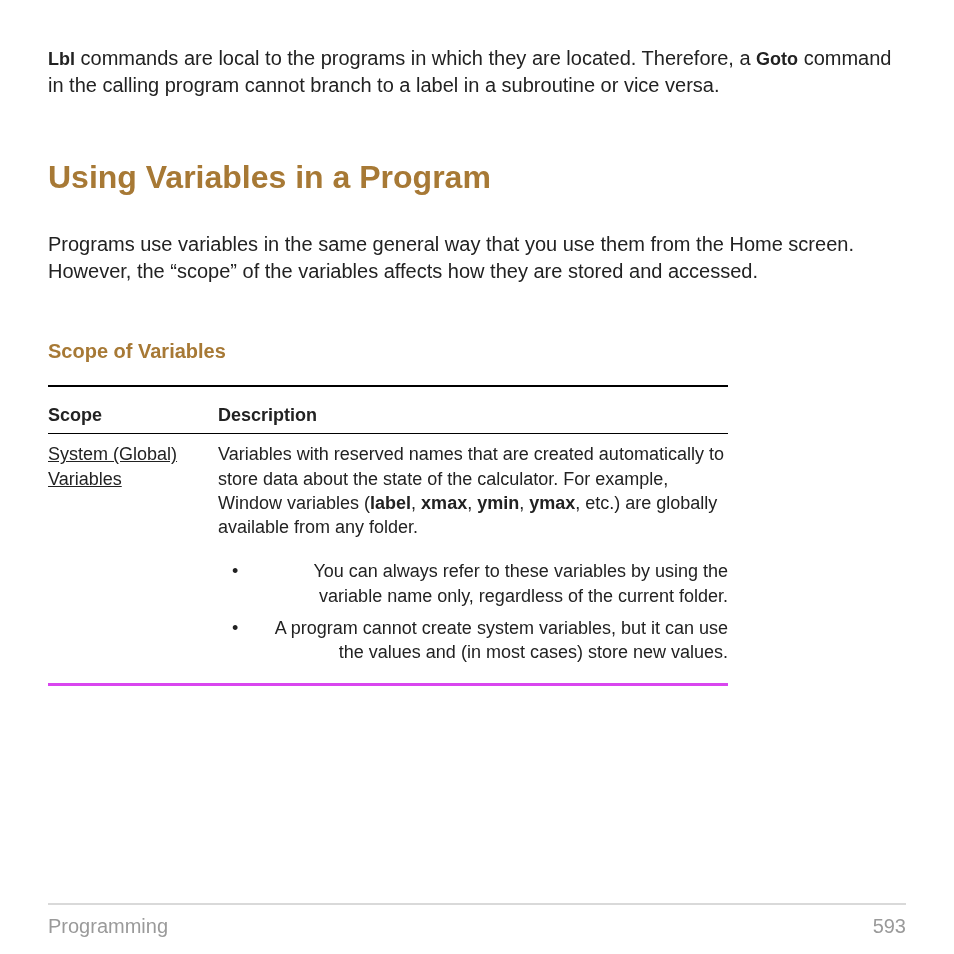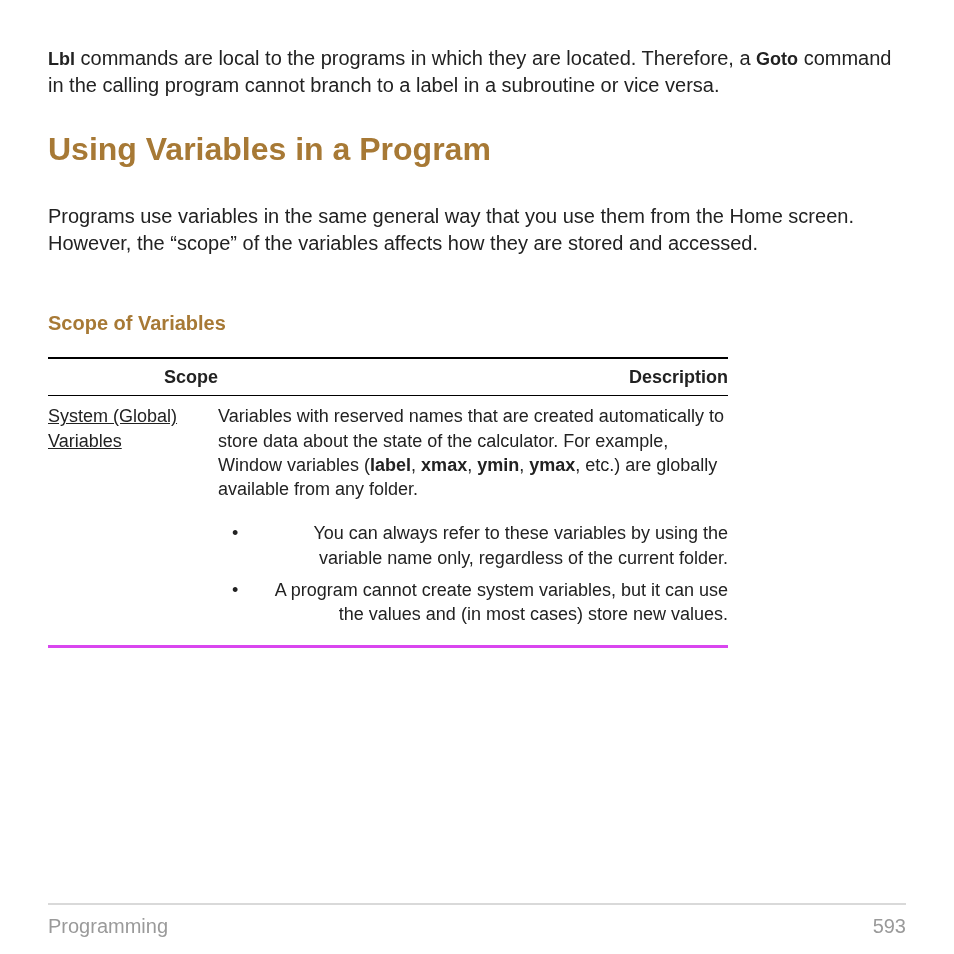--- a/index.html
+++ b/index.html
@@ -13,21 +13,21 @@
     position: relative;
   }
   .page {
     box-sizing: border-box;
     padding: 25px 48px 0 48px;
     width: 954px;
   }
   .intro {
     font-size: 20px;
     line-height: 1.35;
-    margin-bottom: 32px;
+    margin-bottom: 60px;
   }
   .cmd {
     font-family: Arial, Helvetica, sans-serif;
     font-weight: bold;
     font-size: 18px;
   }
   h1.section {
     font-family: Arial, Helvetica, sans-serif;
     font-weight: 700;
     font-size: 32px;
@@ -47,23 +47,23 @@
     color: #a77935;
     margin: 0 0 22px 0;
   }
   table.scope {
     width: 680px;
     border-collapse: collapse;
     font-size: 18px;
     line-height: 1.35;
   }
   table.scope thead th {
-    text-align: right;
+    text-align: left;
     font-weight: bold;
-    padding: 6px 0 6px 0;
+    padding: 16px 0 6px 0;
     border-top: 2px solid #000;
     border-bottom: 1px solid #000;
   }
   table.scope td {
     vertical-align: top;
     padding: 8px 0 4px 0;
   }
   table.scope td.col-scope {
     width: 160px;
     padding-right: 10px;

